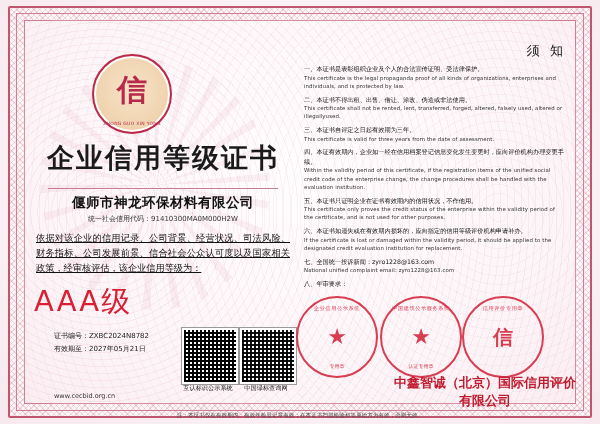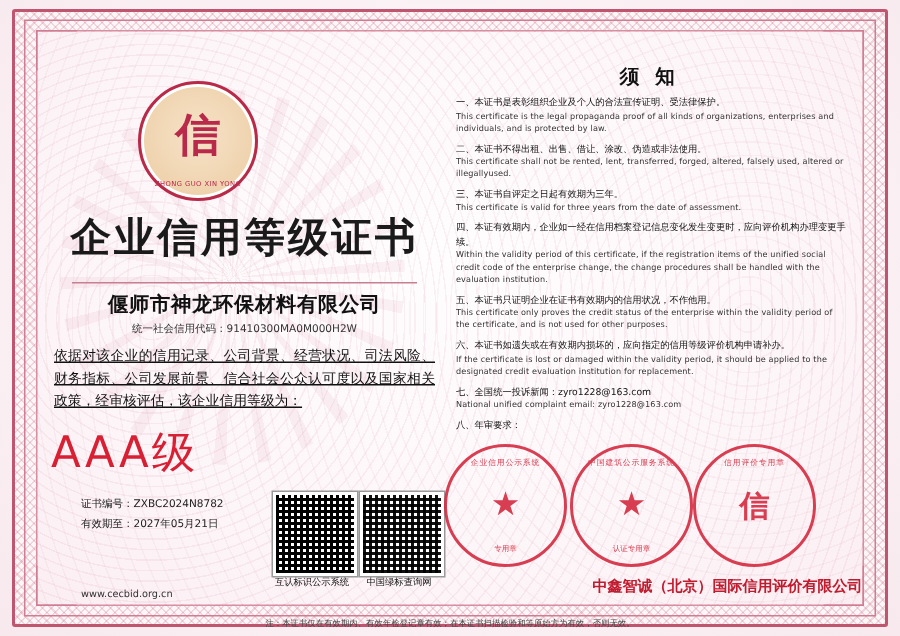--- a/index.html
+++ b/index.html
@@ -126,22 +126,22 @@
   }
   .site{
     position:absolute;left:20px;top:358px;font-size:6.5px;color:#333;
   }
 
   
   .right{
     position:absolute;left:300px;top:34px;width:266px;height:352px;
   }
   .notice-title{
-    position:absolute;left:0;right:0;top:8px;text-align:center;
-    font-size:13px;font-weight:bold;color:#111;letter-spacing:3px;
+    position:absolute;left:0;right:0;top:8px;text-align:right;
+    font-size:13px;font-weight:normal;color:#111;letter-spacing:3px;
   }
   .notice-list{
     position:absolute;left:4px;right:2px;top:30px;
     font-size:6.2px;line-height:9.6px;color:#111;
   }
   .notice-item{margin-bottom:4.5px;}
   .notice-cn{display:block;}
   .notice-en{display:block;color:#333;font-size:5.4px;line-height:8.2px;letter-spacing:.1px;}
 
   
@@ -162,22 +162,22 @@
     font-size:5px;color:#d4253b;
   }
   .stamp-a{left:296px;top:296px;}
   .stamp-b{left:380px;top:296px;}
   .stamp-c{left:462px;top:296px;}
   .stamp-c .ch{
     position:absolute;left:0;right:0;top:26px;text-align:center;
     font-size:20px;color:#d4253b;font-weight:bold;
   }
   .org-line{
-    position:absolute;left:390px;top:384px;width:190px;text-align:center;
-    font-size:10px;color:#c01c30;font-weight:bold;
+    position:absolute;left:390px;top:374px;width:190px;text-align:center;
+    font-size:13px;color:#c01c30;font-weight:bold;
   }
   .footnote{
     position:absolute;left:24px;right:24px;bottom:4px;text-align:center;
     font-size:5.6px;color:#444;
   }
   .corner{
     position:absolute;width:26px;height:26px;border:1px solid #cf7d92;
   }
   .c-tl{left:24px;top:20px;border-right:none;border-bottom:none;}
   .c-tr{right:24px;top:20px;border-left:none;border-bottom:none;}

